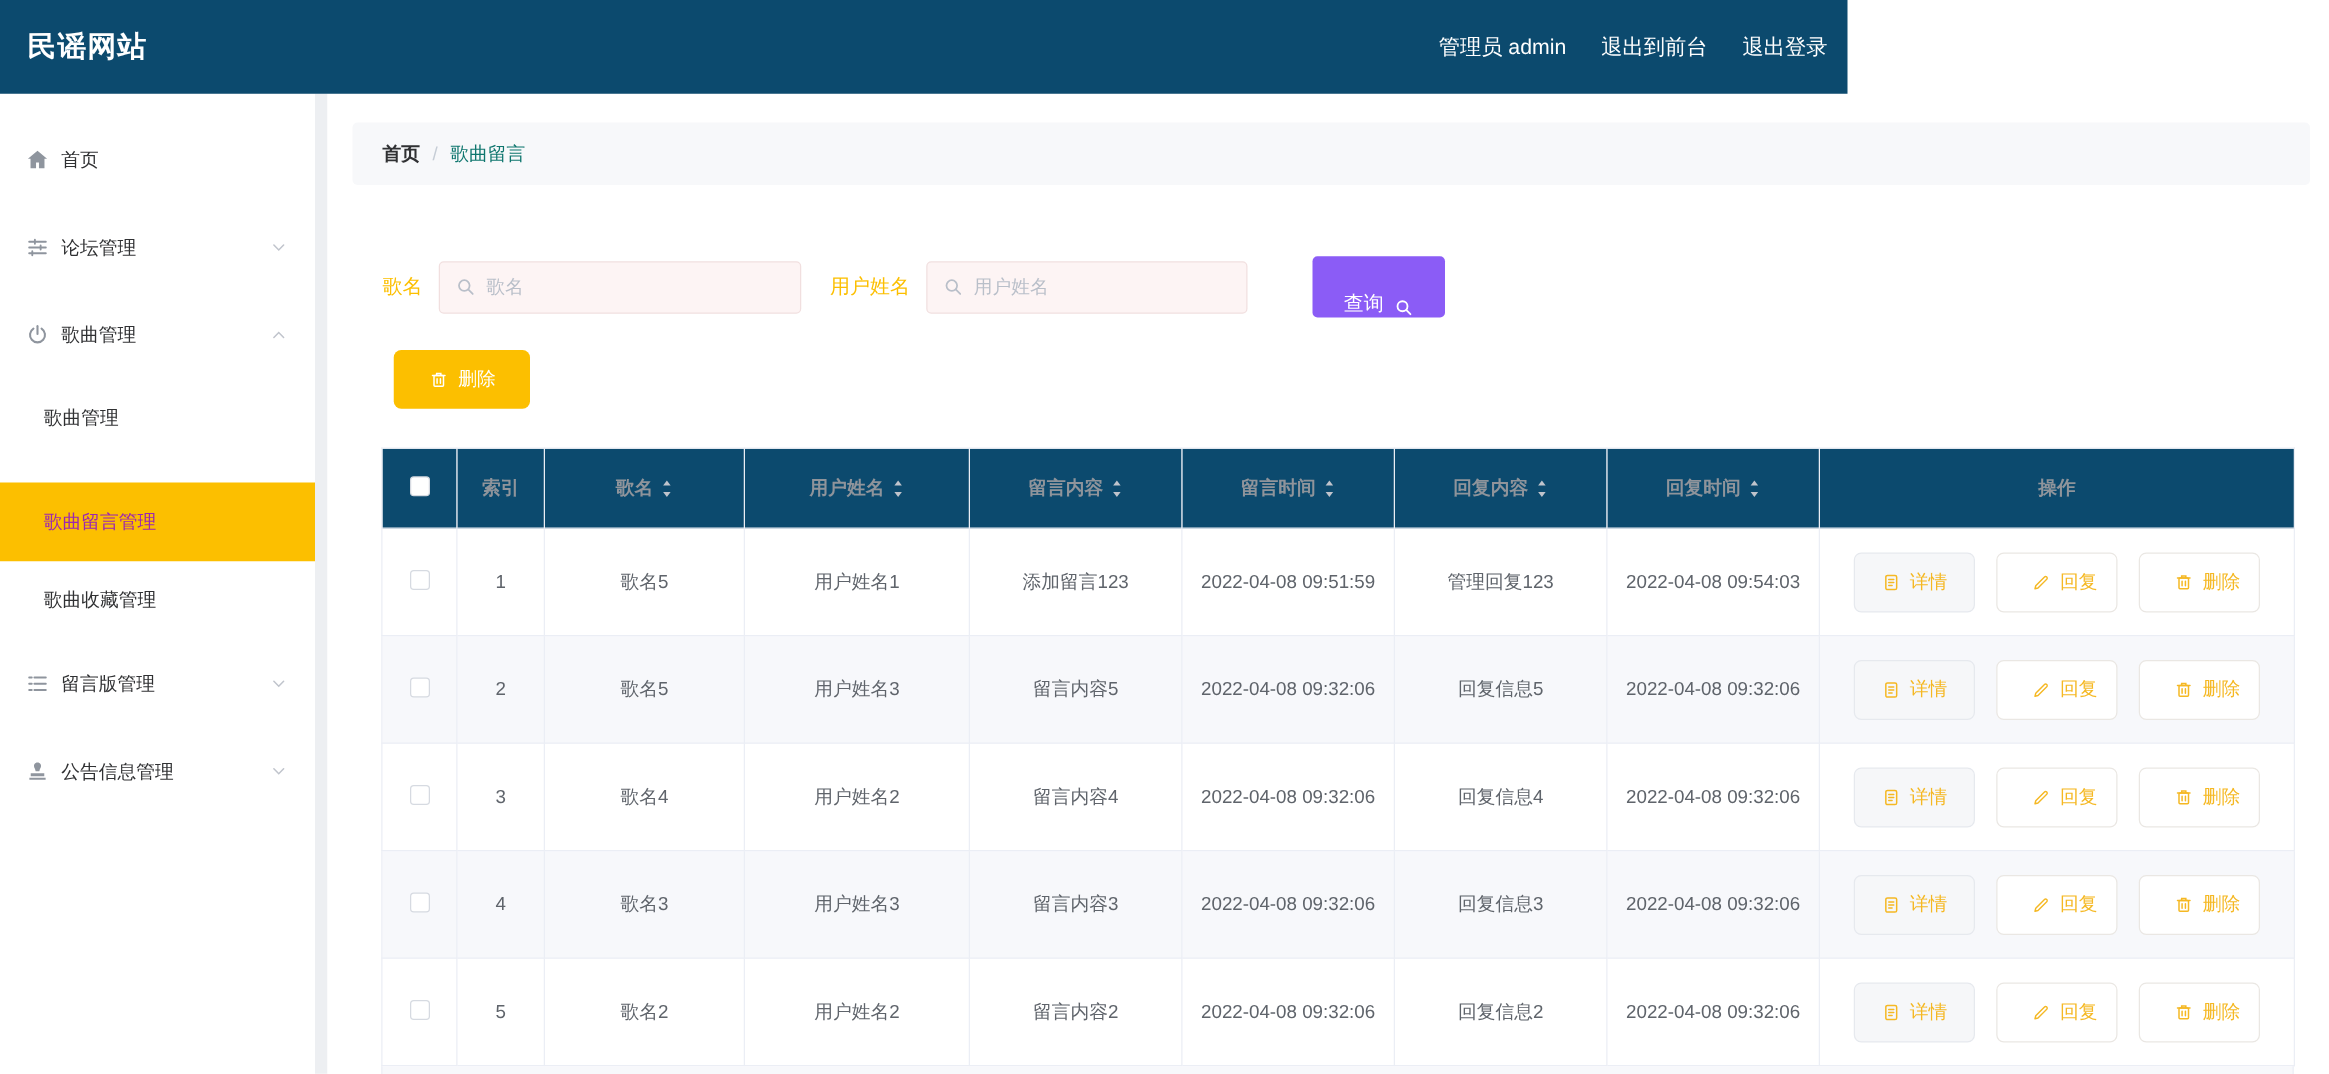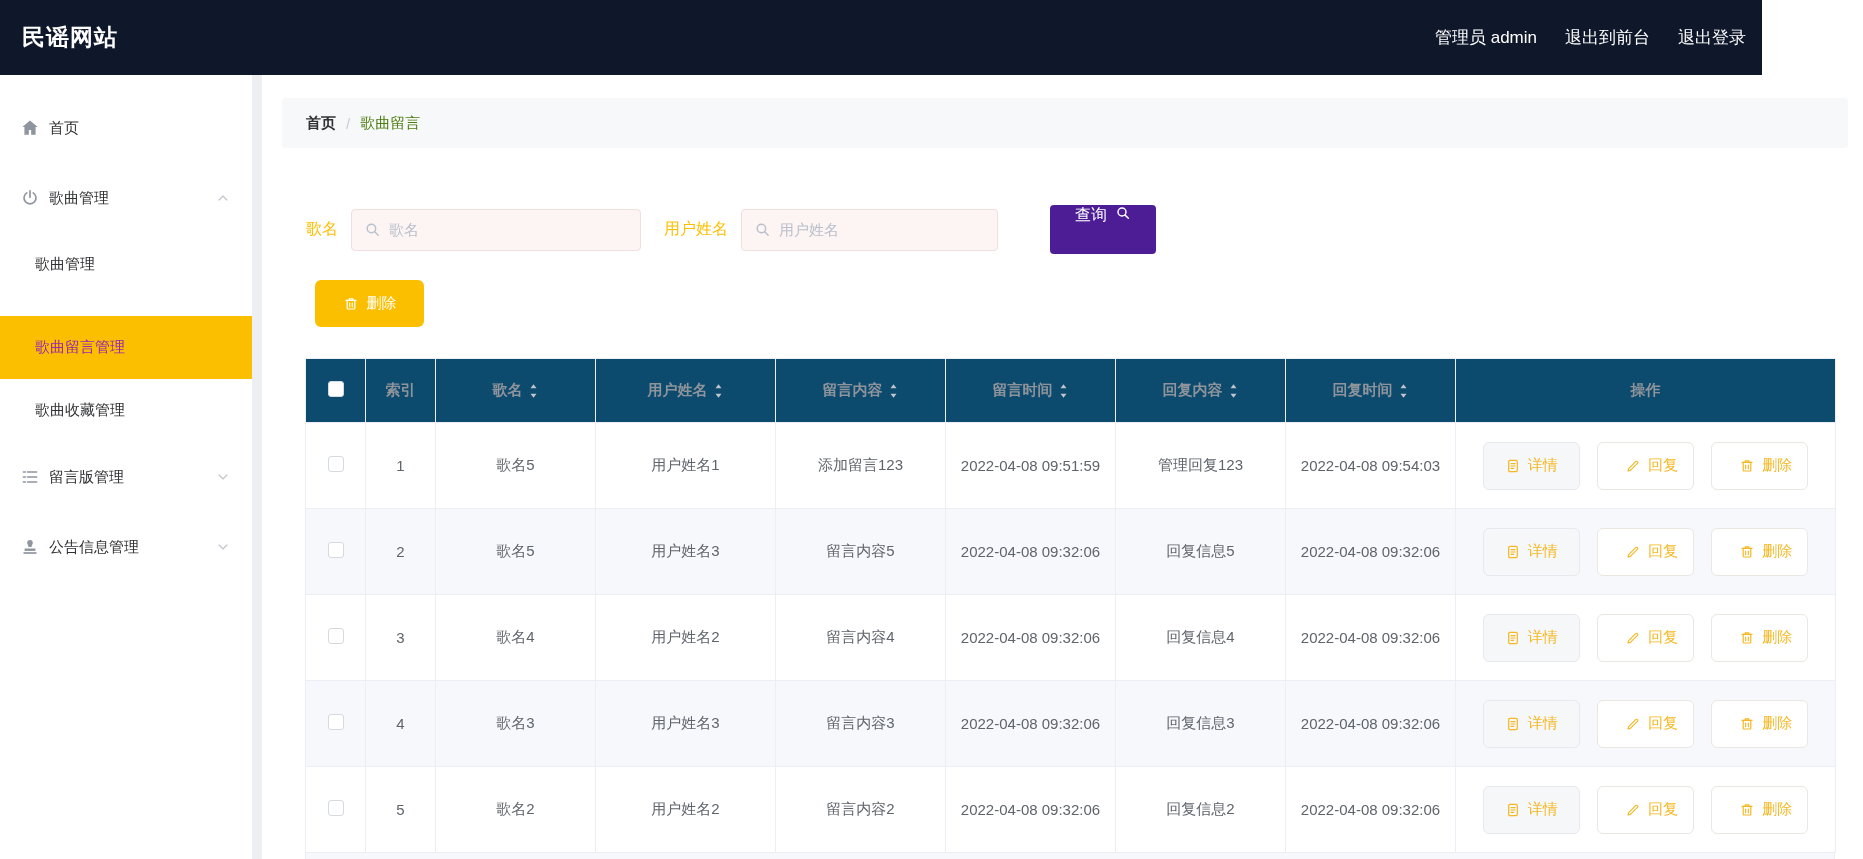--- a/index.html
+++ b/index.html
@@ -1,21 +1,21 @@
 <!DOCTYPE html>
 <html><head>
 <meta charset="utf-8">
 <style>
   * { margin:0; padding:0; box-sizing:border-box; }
   html,body { width:1863px; height:859px; overflow:hidden; background:#fff;
     font-family:"Liberation Sans","DejaVu Sans",sans-serif; }
 
   
-  .topbar { position:absolute; left:0; top:0; width:1762px; height:75px;
-    background:#0f172a; display:flex; align-items:center; justify-content:space-between;
+  .topbar { position:absolute; left:0; top:0; width:1478px; height:75px;
+    background:#0c4a6e; display:flex; align-items:center; justify-content:space-between;
     padding:0 16px 0 22px; z-index:5; }
   .logo { font-size:23px; font-weight:bold; color:#fff; letter-spacing:1px; }
   .topbar-right { display:flex; align-items:center; gap:28px; color:#fff; font-size:17px; }
   .topbar-right span { cursor:pointer; white-space:nowrap; }
 
   
   .sidebar { position:absolute; left:0; top:75px; width:252px; height:784px;
     background:#fff; padding-top:18px; z-index:4; }
   .gutter { position:absolute; left:252px; top:75px; width:10px; height:784px; background:#edeff2; }
   .side-item { height:70px; display:flex; align-items:center; padding:0 22px 0 20px;
@@ -30,35 +30,35 @@
   .side-sub.active { background:#FCBF00; color:#9C27B0;margin-top:20px; }
 
   
   .main { position:absolute; left:262px; top:75px; width:1601px; height:784px; background:#fff; }
 
   .breadcrumb-card { position:absolute; left:20px; top:23px; width:1566px; height:50px;
     background:#f7f8fa; border-radius:4px; display:flex; align-items:center;
     padding-left:24px; font-size:15px; }
   .bc-home { color:#303133; font-weight:bold; cursor:pointer; }
   .bc-sep { color:#c6cdd6; margin:0 10px; }
-  .bc-current { color:#4d7c0f; }
+  .bc-current { color:#0f766e; }
 
   .filters { position:absolute; left:44px; top:130px; height:49px; display:flex; align-items:center; }
   .f-label { color:#FCBF00; font-size:16px; margin-right:13px; white-space:nowrap; }
   .f-input { height:42px; background:#fdf4f4; border:1px solid #f1dfdf; border-radius:4px;
     display:flex; align-items:center; padding:0 12px; }
   .f-input.w1 { width:290px; margin-right:23px; }
   .f-input.w2 { width:257px; margin-right:52px; }
   .f-input .mag { width:17px; height:17px; color:#b9bfc9; margin-right:8px; flex:none; }
   .f-input .mag svg { width:17px; height:17px; }
   .f-input input { border:none; outline:none; background:transparent; font-size:15px;
     color:#606266; width:100%; font-family:inherit; }
   .f-input input::placeholder { color:#b9bfc9; }
-  .search-btn { width:106px; height:49px; background:#4c1d95; color:#fff; border:none;
-    border-radius:4px; font-size:16px; display:flex; align-items:flex-start; justify-content:center;
+  .search-btn { width:106px; height:49px; background:#8b5cf6; color:#fff; border:none;
+    border-radius:4px; font-size:16px; display:flex; align-items:flex-end; justify-content:center;
     gap:8px; cursor:pointer; font-family:inherit; }
   .search-btn svg { width:16px; height:16px; }
 
   .bulk-row { position:absolute; left:53px; top:205px; }
   .delete-btn { width:109px; height:47px; background:#FCBF00; color:#fff; border:none;
     border-radius:6px; font-size:15px; display:flex; align-items:center; justify-content:center;
     gap:8px; cursor:pointer; font-family:inherit; }
   .delete-btn svg { width:16px; height:16px; }
 
   
@@ -101,20 +101,34 @@
     <span class="s-icon">
         <svg viewBox="0 0 24 24" fill="currentColor">
           <path d="M12 3 2.8 10.8h2.5V20h5.3v-5.5h2.8V20h5.3v-9.2h2.5z"></path>
         </svg>
       </span>
     <span class="s-label">首页</span>
 
   </div>
     <div class="side-item">
     <span class="s-icon">
+        <svg viewBox="0 0 24 24" fill="none" stroke="currentColor" stroke-width="1.8" stroke-linecap="round">
+          <path d="M4 6.5h16M4 12h16M4 17.5h16"></path>
+          <path d="M9.5 4.6v3.8M15 10.1v3.8M7 15.6v3.8"></path>
+        </svg>
+      </span>
+    <span class="s-label">论坛管理</span>
+    <span class="chev">
+        <svg viewBox="0 0 18 18" fill="none" stroke="currentColor" stroke-width="1.6" stroke-linecap="round">
+          <path d="M4 6.5 9 11.5 14 6.5"></path>
+        </svg>
+      </span>
+  </div>
+    <div class="side-item">
+    <span class="s-icon">
         <svg viewBox="0 0 24 24" fill="none" stroke="currentColor" stroke-width="2" stroke-linecap="round">
           <path d="M12 3.5v7.5"></path>
           <path d="M8.1 5.8a7.2 7.2 0 1 0 7.8 0"></path>
         </svg>
       </span>
     <span class="s-label">歌曲管理</span>
     <span class="chev">
         <svg viewBox="0 0 18 18" fill="none" stroke="currentColor" stroke-width="1.6" stroke-linecap="round">
           <path d="M4 11.5 9 6.5 14 11.5"></path>
         </svg>

